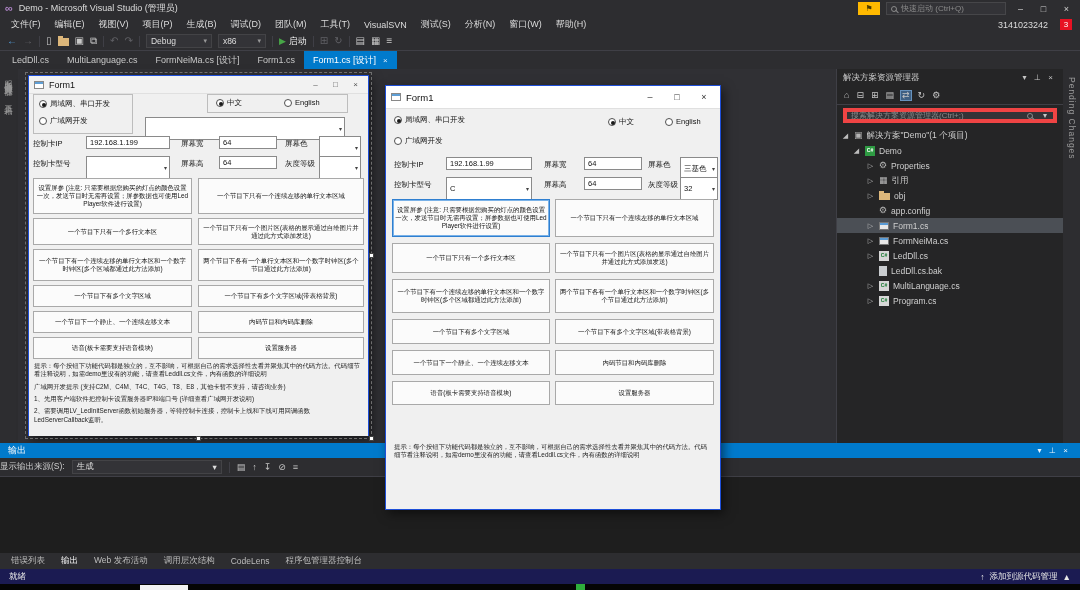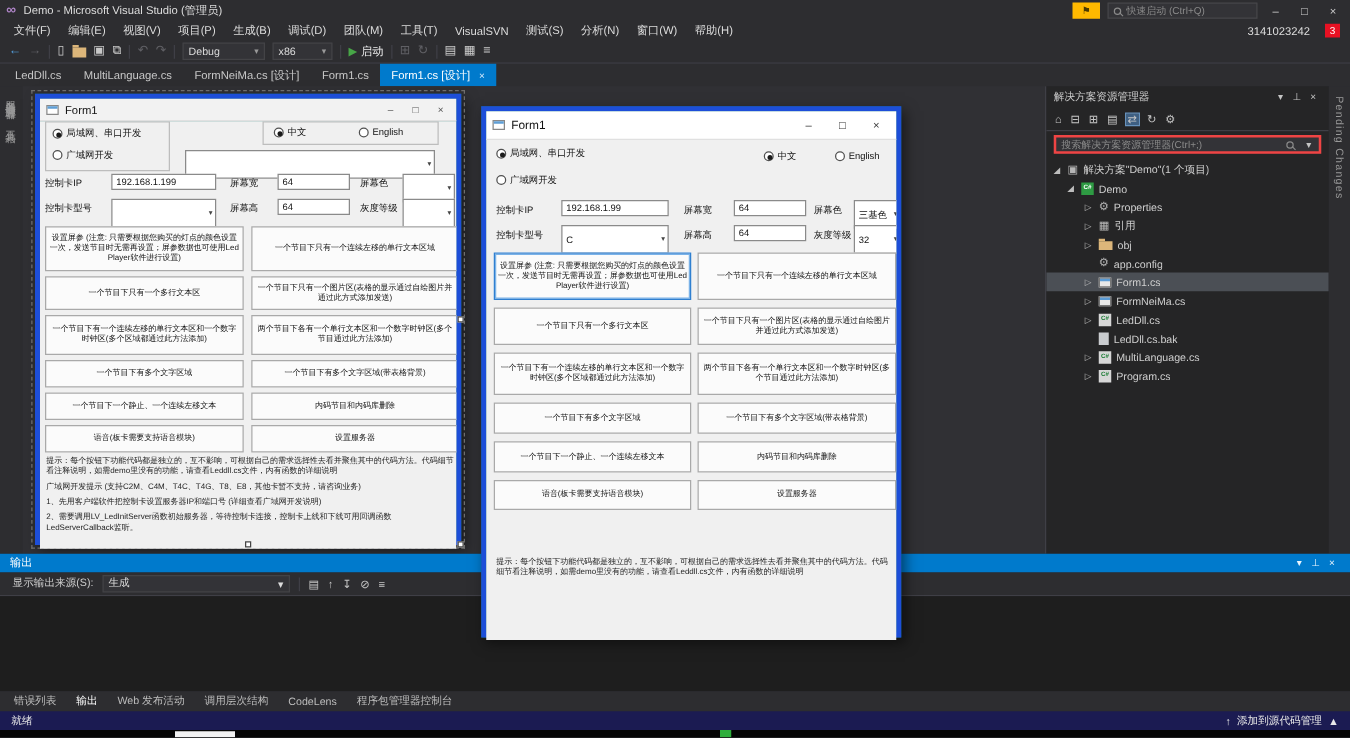--- a/index.html
+++ b/index.html
@@ -43,21 +43,21 @@
 .canvas{position:absolute;left:18px;top:69px;width:818px;height:374px;background:#303034;z-index:1}
 .rstrip{position:absolute;left:1063px;top:69px;width:17px;height:374px;background:#2d2d30;display:flex;justify-content:center;padding-top:8px;z-index:2}
 
 .sx{position:absolute;left:836px;top:69px;width:227px;height:374px;background:#252526;border-left:1px solid #3f3f46;z-index:2;overflow:hidden}
 .sxh{height:17px;display:flex;align-items:center;padding:0 6px;color:#ccc}
 .sxh .t{flex:1;font-size:8.5px;white-space:nowrap;overflow:hidden}
 .hic{width:13px;text-align:center;color:#c5c5c5;font-size:8px}
 .sxtb{height:19px;display:flex;align-items:center;gap:7px;padding:0 7px;border-bottom:1px solid #3f3f46}
 .sxi{color:#c5c5c5;font-size:9px;line-height:1}
 .sxi.hl{background:#3e5f82;outline:1px solid #6792bd;padding:0 1px}
-.sxsearch{margin:3px 6px;height:15px;background:#333337;border:2px solid #ef4444;display:flex;align-items:center;gap:8px;padding:0 4px}
+.sxsearch{margin:3px 6px;height:15px;background:#333337;border:4px solid #ef4444;display:flex;align-items:center;gap:8px;padding:0 4px}
 .sxsearch .ph{flex:1;color:#8a8a8a;font-size:8px;white-space:nowrap;overflow:hidden}
 .tree{padding-top:2px;font-size:8.5px}
 .trow{height:15px;display:flex;align-items:center;gap:4px;color:#cfcfcf;white-space:nowrap;padding-right:4px}
 .trow.sel{background:#4b4f55}
 .arr{width:9px;text-align:center;font-size:7px;color:#bdbdbd;flex:none}
 .tico{flex:none;display:inline-flex;align-items:center;justify-content:center}
 .tlbl{overflow:hidden}
 .pl0{padding-left:4px}.pl1{padding-left:15px}.pl2{padding-left:29px}
 .i-folder{width:11px;height:7px;background:#dcb67a;position:relative;margin-top:2px}
 .i-folder::before{content:"";position:absolute;top:-2px;left:0;width:5px;height:2px;background:#dcb67a}
@@ -67,34 +67,34 @@
 .i-csdoc{width:10px;height:10px;background:#d7d7d7;display:flex;align-items:center;justify-content:center}
 .cstxt{font-style:normal;font-size:5px;color:#15792f;font-weight:bold;line-height:1}
 .i-proj{width:10px;height:10px;background:#2e9b43;color:#fff;display:flex;align-items:center;justify-content:center}
 .i-proj .cstxt{color:#fff}
 .i-glyph{font-size:9px;color:#b5b5b5;line-height:1}
 
 .out{position:absolute;left:0;top:443px;width:1080px;height:110px;background:#252526;z-index:10}
 .outh{height:15px;background:#007acc;display:flex;align-items:center;padding:0 8px;color:#fff}
 .outh .t{flex:1;font-size:9px}
 .outh .hic{color:#e8f4fd}
-.outtb{height:19px;display:flex;align-items:center;gap:7px;padding:0 10px;background:#2d2d30;border-bottom:1px solid #3f3f46}
+.outtb{height:19px;display:flex;align-items:center;gap:7px;padding:0 0;background:#2d2d30;border-bottom:1px solid #3f3f46}
 .outtb .lbl{font-size:8.5px;color:#cfcfcf}
 .outcmb{width:150px;height:14px;background:#333337;border:1px solid #434346;display:flex;align-items:center;justify-content:space-between;padding:0 4px;font-size:8.5px;color:#ddd}
 .outc{height:76px;background:#1e1e1e}
 
 .btabs{position:absolute;left:0;top:553px;width:1080px;height:16px;display:flex;align-items:center;padding-left:3px;background:#2d2d30;font-size:8.5px;z-index:10}
 .btab{padding:0 8px;color:#bdbdbd;white-space:nowrap}
 .btab.act{color:#fff}
 .sbar{position:absolute;left:0;top:569px;width:1080px;height:15px;background:#1b1b52;display:flex;align-items:center;padding:0 9px;color:#e8e8e8;font-size:8.5px;gap:5px;z-index:10}
 .tsk{position:absolute;left:0;top:584px;width:1080px;height:6px;background:#050505;z-index:10}
 .tsk .wbox{position:absolute;left:140px;top:1px;width:48px;height:5px;background:#f2f2f2}
 .tsk .gic{position:absolute;left:576px;top:0;width:9px;height:6px;background:#2fae3c}
 
-.wform{position:absolute;background:#0f766e;border:4px solid #1d4ed8;box-shadow:3px 4px 10px rgba(0,0,0,.5)}
+.wform{position:absolute;background:#c4b5fd;border:1px solid #1d4ed8;box-shadow:3px 4px 10px rgba(0,0,0,.5)}
 .fttl{height:18px;background:#f2f2f2;display:flex;align-items:center;gap:5px;padding:0 5px;border-bottom:1px solid #e0e0e0}
 .fico{width:10px;height:8px;background:#fff;border:1px solid #888;position:relative;flex:none}
 .fico::before{content:"";position:absolute;left:0;top:0;right:0;height:2px;background:#5f9fd6}
 .fttl .t{font-size:9px;color:#111}
 .fwb{width:15px;text-align:center;color:#555;font-size:8px}
 .fbody{position:relative;background:#f0f0f0;overflow:hidden}
 .flbl{position:absolute;font-size:7.5px;color:#111;white-space:nowrap}
 .ftb{position:absolute;height:13px;background:#fff;border:1px solid #8a8a8a;font-size:7.5px;color:#111;display:flex;align-items:center;padding:0 3px;white-space:nowrap}
 .fcmb{position:absolute;height:23px;background:#fff;border:1px solid #8a8a8a;font-size:7.5px;color:#111;display:flex;align-items:center;justify-content:space-between;padding:0 2px 0 3px;white-space:nowrap}
 .fcmb .ca{font-size:6px;color:#444}

